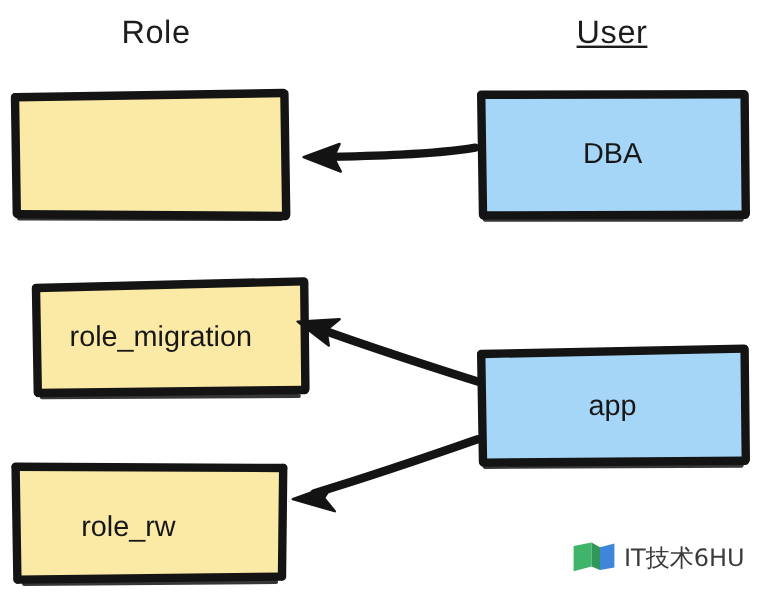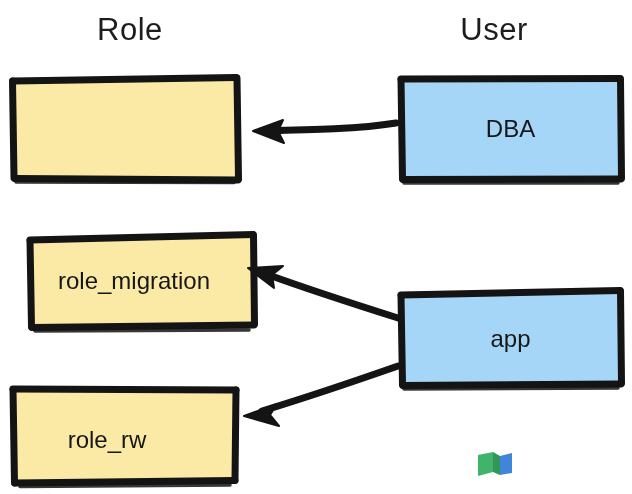--- a/index.html
+++ b/index.html
@@ -13,29 +13,29 @@
   }
   #canvas {
     position: relative;
     width: 632px;
     height: 494px;
     background: #ffffff;
     overflow: hidden;
   }
   .col-header {
     position: absolute;
-    font-size: 31px;
+    font-size: 27px;
     color: #1d1d1d;
     font-weight: 400;
     letter-spacing: 0.5px;
     text-align: center;
     white-space: nowrap;
   }
   #header-role { left: 55px; top: 12px; width: 150px; }
-  #header-user { left: 419px; top: 12px; width: 150px; }
+  #header-user { left: 435px; top: 12px; width: 150px; text-decoration: underline; }
 
   .node {
     position: absolute;
     box-sizing: border-box;
     display: flex;
     align-items: center;
     justify-content: center;
   }
   .node-label {
     position: relative;
@@ -177,15 +177,16 @@
       <path d="M244,416 L277,404 L270,415 L279,426 Z" fill="#141414" stroke="#141414" stroke-width="2" stroke-linejoin="round"></path>
     </g>
   </svg>
 
   <div id="watermark">
     <svg width="38" height="30" viewBox="0 0 38 30">
       <path d="M2,5 L17,2 L17,22 L2,26 Z" fill="#2FAE5E"></path>
       <path d="M17,2 L24,6 L24,25 L17,22 Z" fill="#1F8F4A"></path>
       <path d="M24,6 L36,3 L36,23 L24,25 Z" fill="#2F7BD6"></path>
     </svg>
+    <span class="wm-text">IT技术6HU</span>
   </div>
 
 </div>
 
 </body></html>

